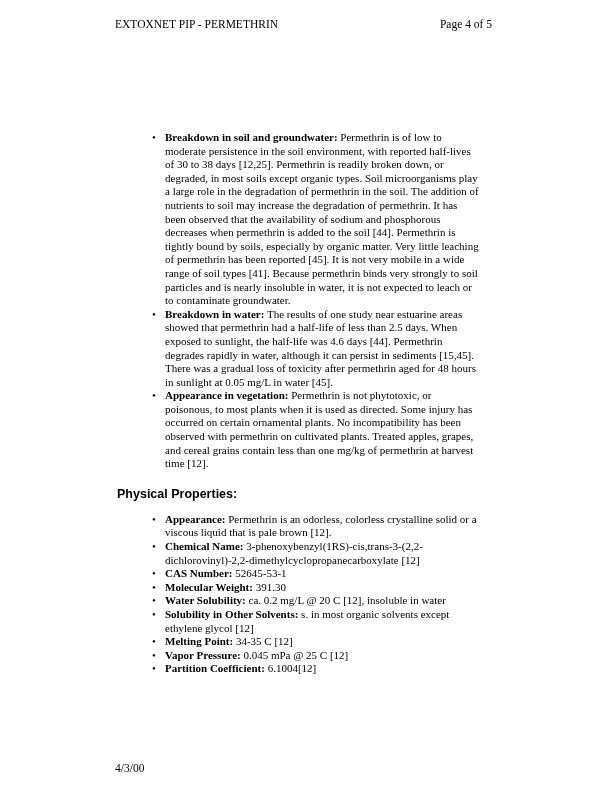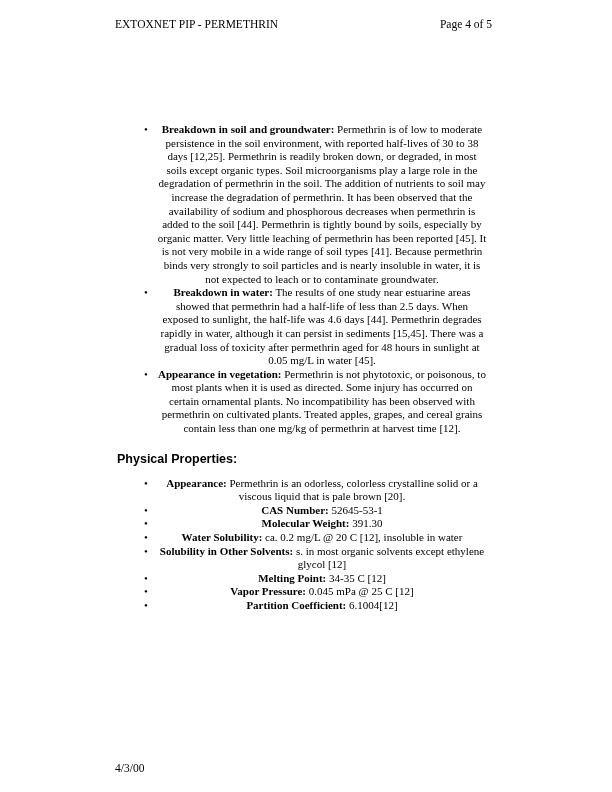--- a/index.html
+++ b/index.html
@@ -26,25 +26,24 @@
     font-size: 11.5px;
   }
   .content {
     position: absolute;
     top: 119px;
     left: 117px;
     width: 374px;
   }
   ul.bullets {
     list-style: none;
-    margin: 4px;
+    margin: 12px;
     padding: 0 0 0 23px;
     font-size: 11px;
     line-height: 13.6px;
-    text-align: center;
   }
   ul.bullets li {
     position: relative;
     padding-left: 13px;
   }
   ul.bullets li::before {
     content: "\2022";
     position: absolute;
     left: 0;
     top: 0;
@@ -91,21 +90,25 @@
         <b class="lead">Appearance in vegetation:</b>
         <span>Permethrin is not phytotoxic, or poisonous, to most plants when it is used as directed. Some injury has occurred on certain ornamental plants. No incompatibility has been observed with permethrin on cultivated plants. Treated apples, grapes, and cereal grains contain less than one mg/kg of permethrin at harvest time [12].</span>
       </li>
     </ul>
 
     <h2 class="section-heading">Physical Properties:</h2>
 
     <ul class="bullets">
       <li>
         <b class="lead">Appearance:</b>
-        <span>Permethrin is an odorless, colorless crystalline solid or a viscous liquid that is pale brown [20].</span>
+        <span>Permethrin is an odorless, colorless crystalline solid or a viscous liquid that is pale brown [12].</span>
+      </li>
+      <li>
+        <b class="lead">Chemical Name:</b>
+        <span>3-phenoxybenzyl(1RS)-cis,trans-3-(2,2-dichlorovinyl)-2,2-dimethylcyclopropanecarboxylate [12]</span>
       </li>
       <li>
         <b class="lead">CAS Number:</b>
         <span>52645-53-1</span>
       </li>
       <li>
         <b class="lead">Molecular Weight:</b>
         <span>391.30</span>
       </li>
       <li>

